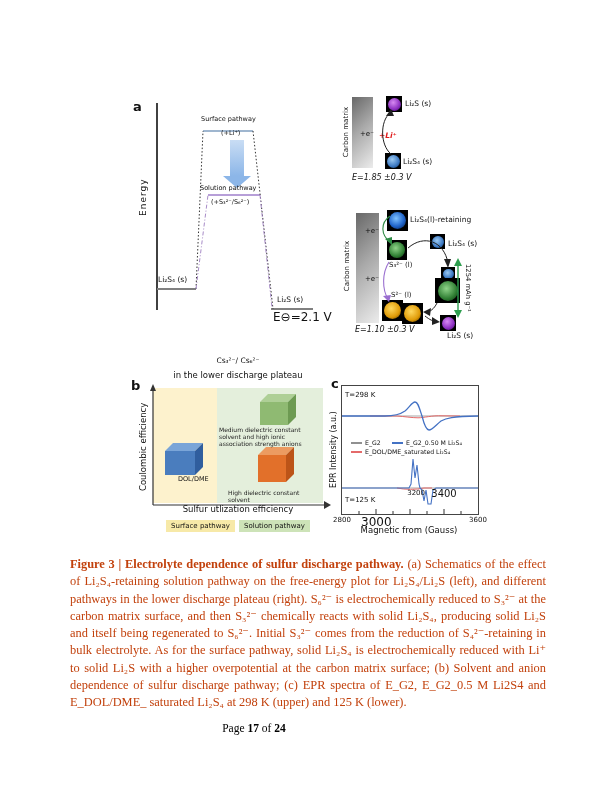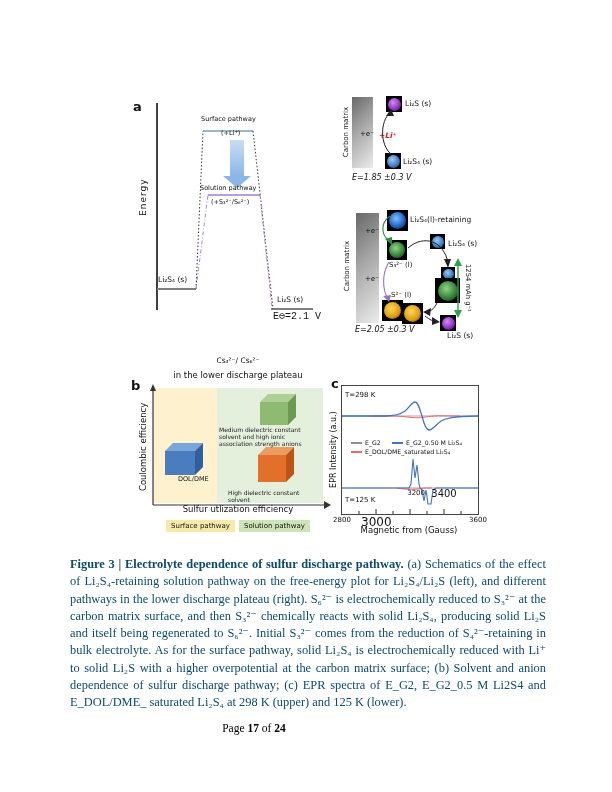--- a/index.html
+++ b/index.html
@@ -9,21 +9,21 @@
   .lbl{font-size:7px;line-height:1.15;white-space:nowrap;}
   .panel-letter{font-size:13px;font-weight:bold;}
   .rot-ccw{transform:rotate(-90deg);transform-origin:center;}
   .rot-cw{transform:rotate(90deg);transform-origin:center;}
   .center{text-align:center;}
   .ital{font-style:italic;}
   .particle-box{position:absolute;background:#000;}
   .particle{position:absolute;border-radius:50%;}
   .matrix-bar{position:absolute;background:linear-gradient(135deg,#686868 0%,#a9a9a9 45%,#ececec 100%);}
   .caption{position:absolute;left:70px;top:556px;width:476px;text-align:justify;
-           font-family:"Liberation Serif","DejaVu Serif",serif;font-size:12.4px;line-height:17.3px;color:#0c4a6e;}
+           font-family:"Liberation Serif","DejaVu Serif",serif;font-size:12.4px;line-height:17.3px;color:#c2410c;}
   .caption .capbold{font-weight:bold;}
   .footer{position:absolute;left:0;top:722px;width:508px;text-align:center;
           font-family:"Liberation Serif","DejaVu Serif",serif;font-size:11.5px;color:#000;}
   .footer .num{font-weight:bold;}
   .legend-chip{position:absolute;font-size:7px;padding:2px 5px;white-space:nowrap;}
   .swatch{display:inline-block;width:11px;height:2px;vertical-align:middle;margin-right:3px;}
   .epr-legend{position:absolute;font-size:6.2px;white-space:nowrap;}
   .note{position:absolute;font-size:6px;line-height:7px;color:#222;}
 </style>
 </head>
@@ -53,21 +53,21 @@
     <polygon points="93,81 121,81 107,93" fill="#8cb6e8"></polygon>
   </svg>
 
   <div class="abs lbl rot-ccw center" style="left:103px;top:192px;width:80px;font-size:9px;letter-spacing:1px;">Energy</div>
   <div class="abs lbl" style="left:201px;top:116px;font-size:6.5px;">Surface pathway</div>
   <div class="abs lbl" style="left:221px;top:130px;font-size:6.5px;">(+Li⁺)</div>
   <div class="abs lbl" style="left:200px;top:185px;font-size:6.5px;">Solution pathway</div>
   <div class="abs lbl" style="left:211px;top:199px;font-size:6.5px;">(+S₃²⁻/S₆²⁻)</div>
   <div class="abs lbl" style="left:158px;top:276px;font-size:7.5px;">Li₂S₄ (s)</div>
   <div class="abs lbl" style="left:277px;top:296px;font-size:7.5px;">Li₂S (s)</div>
-  <div class="abs lbl" style="left:273px;top:311px;font-size:10px;font-family:Liberation Mono, monospace;">E⊖=2.1 V</div>
+  <div class="abs lbl" style="left:273px;top:311px;font-size:12px;">E⊖=2.1 V</div>
 
   <div class="matrix-bar" style="left:352px;top:97px;width:21px;height:71px;"></div>
   <div class="abs lbl rot-ccw center" style="left:310px;top:128px;width:72px;font-size:7px;">Carbon matrix</div>
   <div class="abs lbl" style="left:360px;top:130px;font-size:7px;">+e⁻</div>
   <div class="abs lbl ital" style="left:379px;top:132px;font-size:7.5px;font-weight:bold;color:#e01b1b;">+Li⁺</div>
 
   <div class="particle-box" style="left:386px;top:96px;width:16px;height:16px;">
     <div class="particle" style="left:1.5px;top:1.5px;width:13px;height:13px;background:radial-gradient(circle at 40% 35%,#d789f2 0%,#8a2dbf 60%,#2a0b3f 100%);"></div>
   </div>
   <div class="abs lbl" style="left:405px;top:100px;font-size:7.5px;">Li₂S (s)</div>
@@ -98,21 +98,21 @@
   <div class="abs lbl" style="left:389px;top:261px;font-size:7px;">S₃²⁻ (l)</div>
   <div class="abs lbl" style="left:365px;top:275px;font-size:7px;">+e⁻</div>
   <div class="abs lbl" style="left:391px;top:291px;font-size:7px;">S²⁻ (l)</div>
 
   <div class="particle-box" style="left:382px;top:300px;width:21px;height:21px;">
     <div class="particle" style="left:2px;top:2px;width:17px;height:17px;background:radial-gradient(circle at 42% 38%,#ffd85e 0%,#df9a07 60%,#3c2600 100%);"></div>
   </div>
   <div class="particle-box" style="left:402px;top:303px;width:21px;height:21px;">
     <div class="particle" style="left:2px;top:2px;width:17px;height:17px;background:radial-gradient(circle at 42% 38%,#ffd85e 0%,#df9a07 60%,#3c2600 100%);"></div>
   </div>
-  <div class="abs lbl ital" style="left:355px;top:325px;font-size:8px;">E=2.05 ±0.3 V</div>
+  <div class="abs lbl ital" style="left:355px;top:325px;font-size:8px;">E=1.10 ±0.3 V</div>
 
   <div class="particle-box" style="left:430px;top:234px;width:15px;height:15px;">
     <div class="particle" style="left:1.5px;top:1.5px;width:12px;height:12px;background:radial-gradient(circle at 42% 38%,#9ccaf2 0%,#3b78c2 60%,#0c2a4a 100%);"></div>
   </div>
   <div class="abs lbl" style="left:448px;top:240px;font-size:7.5px;">Li₂S₄ (s)</div>
 
   <div class="particle-box" style="left:441px;top:267px;width:14px;height:12px;">
     <div class="particle" style="left:1.5px;top:1.5px;width:11px;height:10px;background:radial-gradient(circle at 42% 38%,#9ccaf2 0%,#3b78c2 60%,#0c2a4a 100%);"></div>
   </div>
   <div class="particle-box" style="left:435px;top:278px;width:25px;height:25px;">

